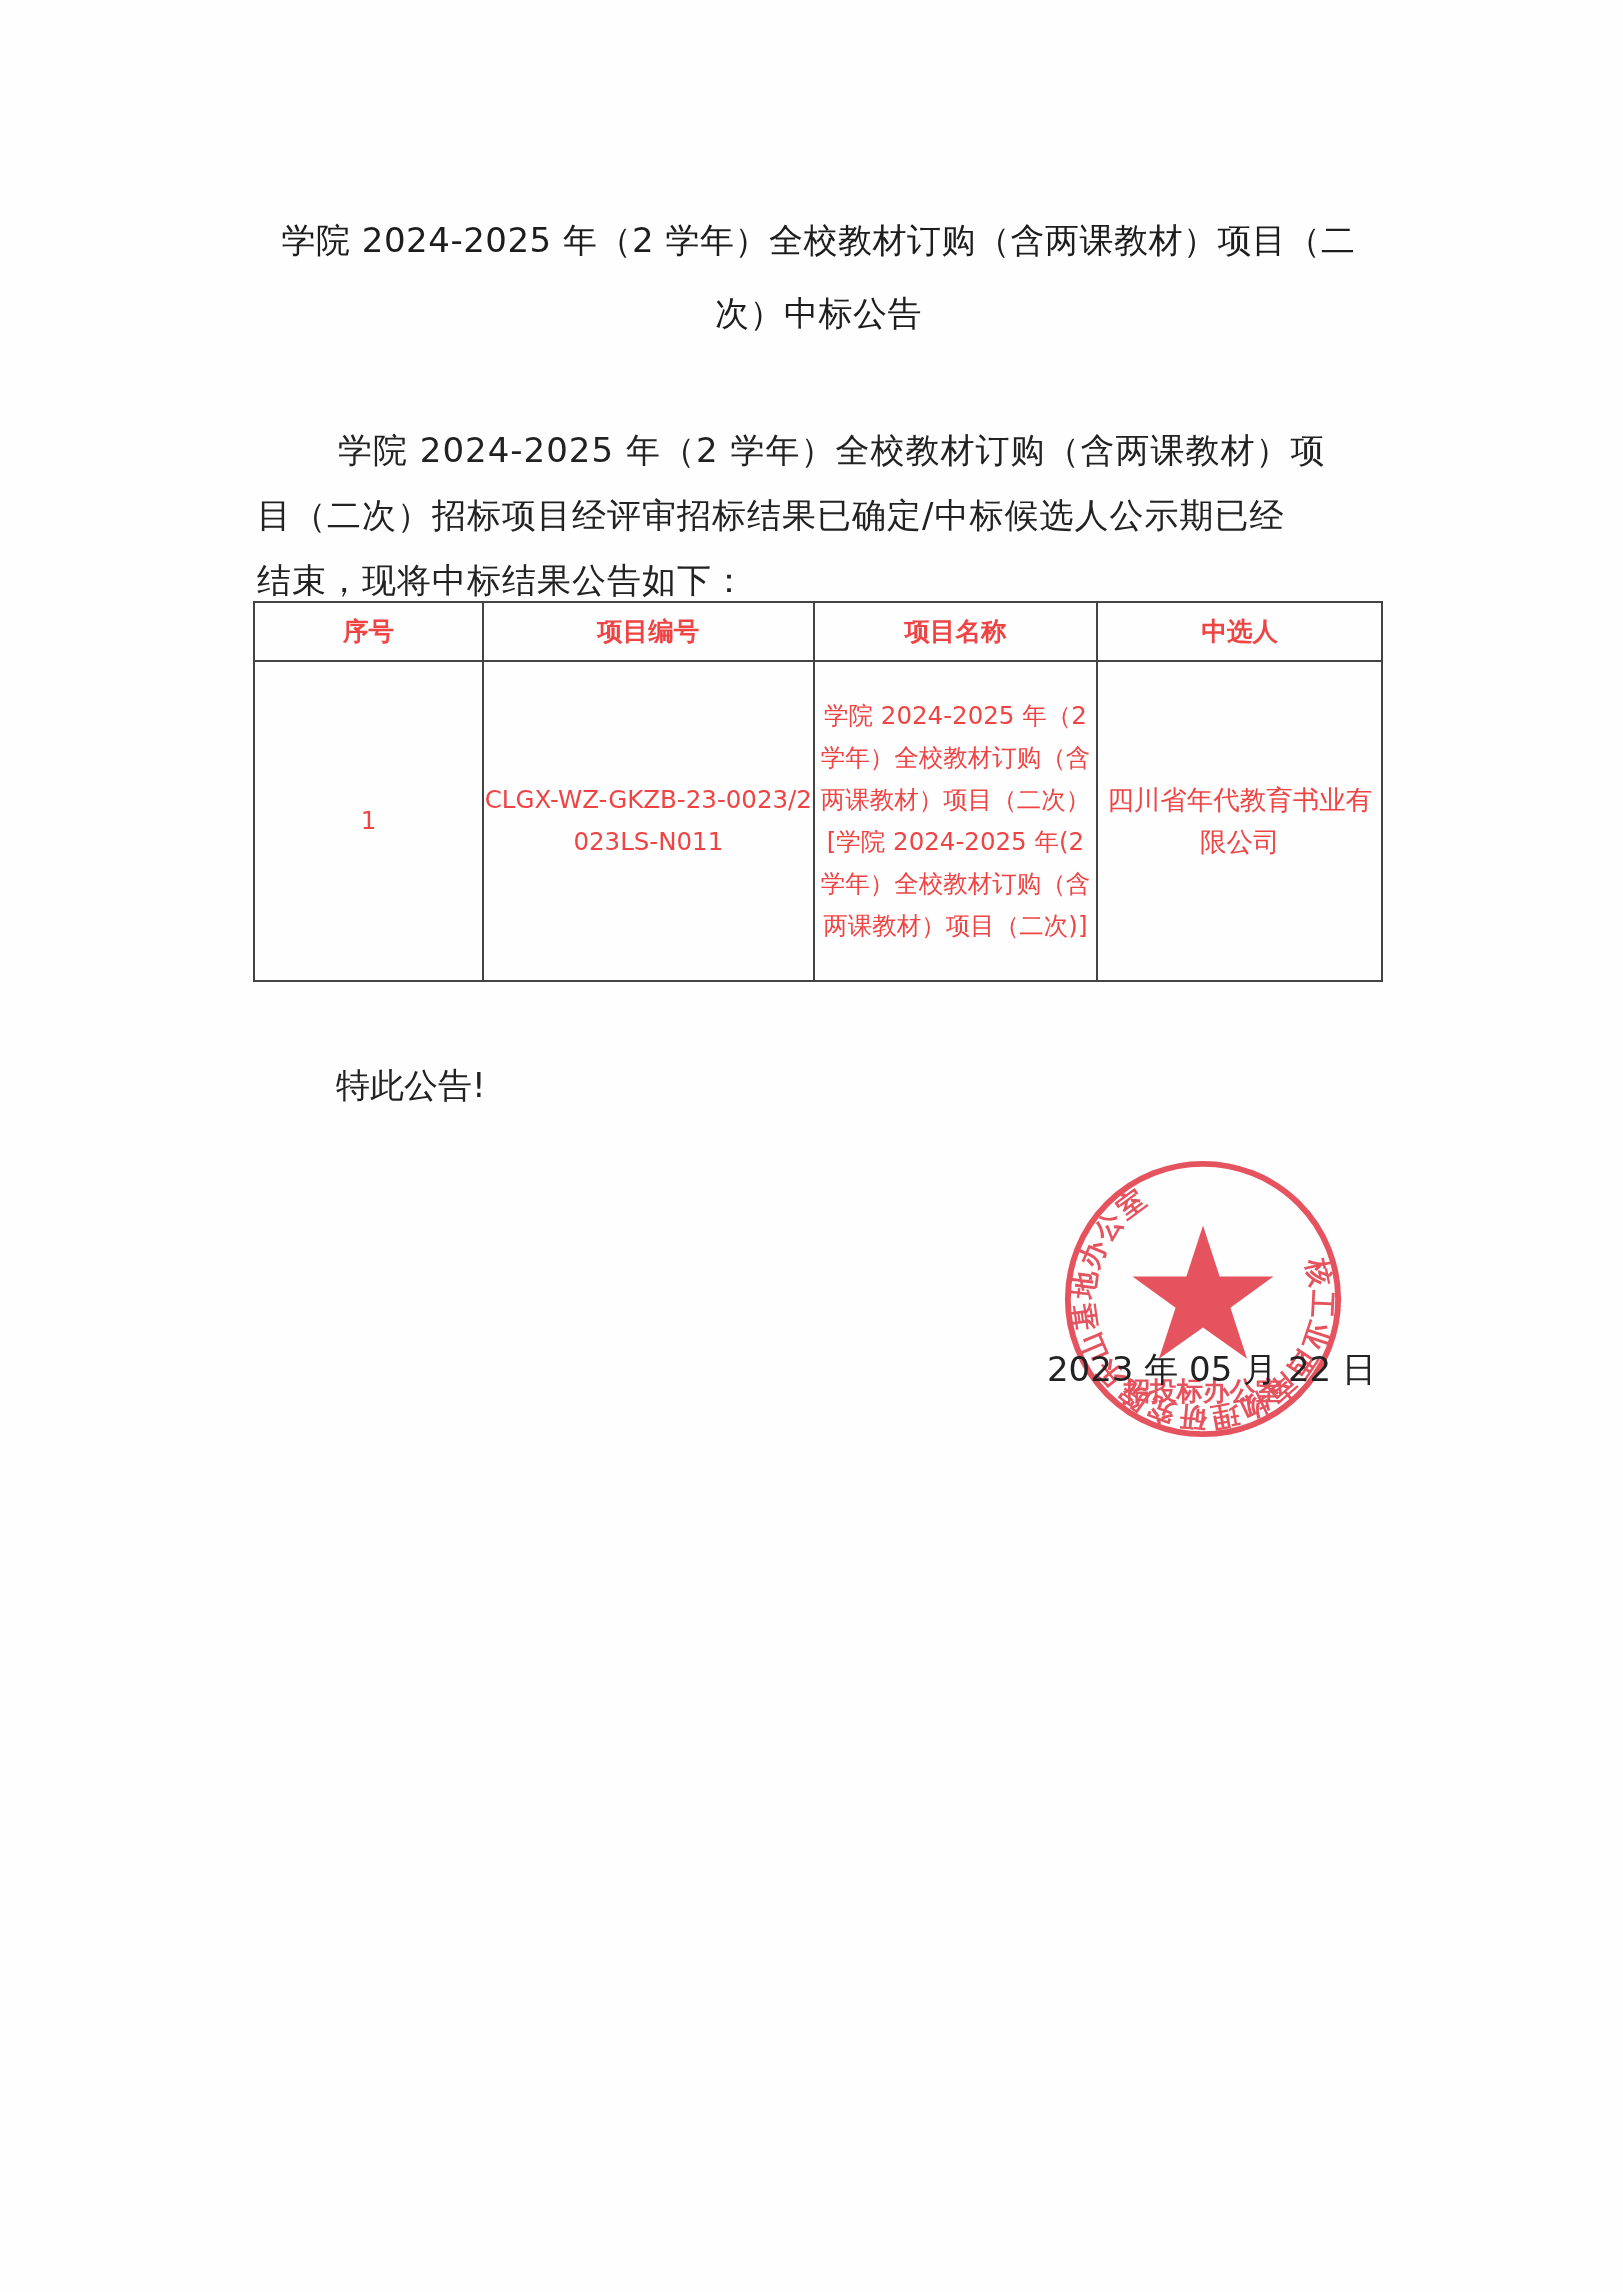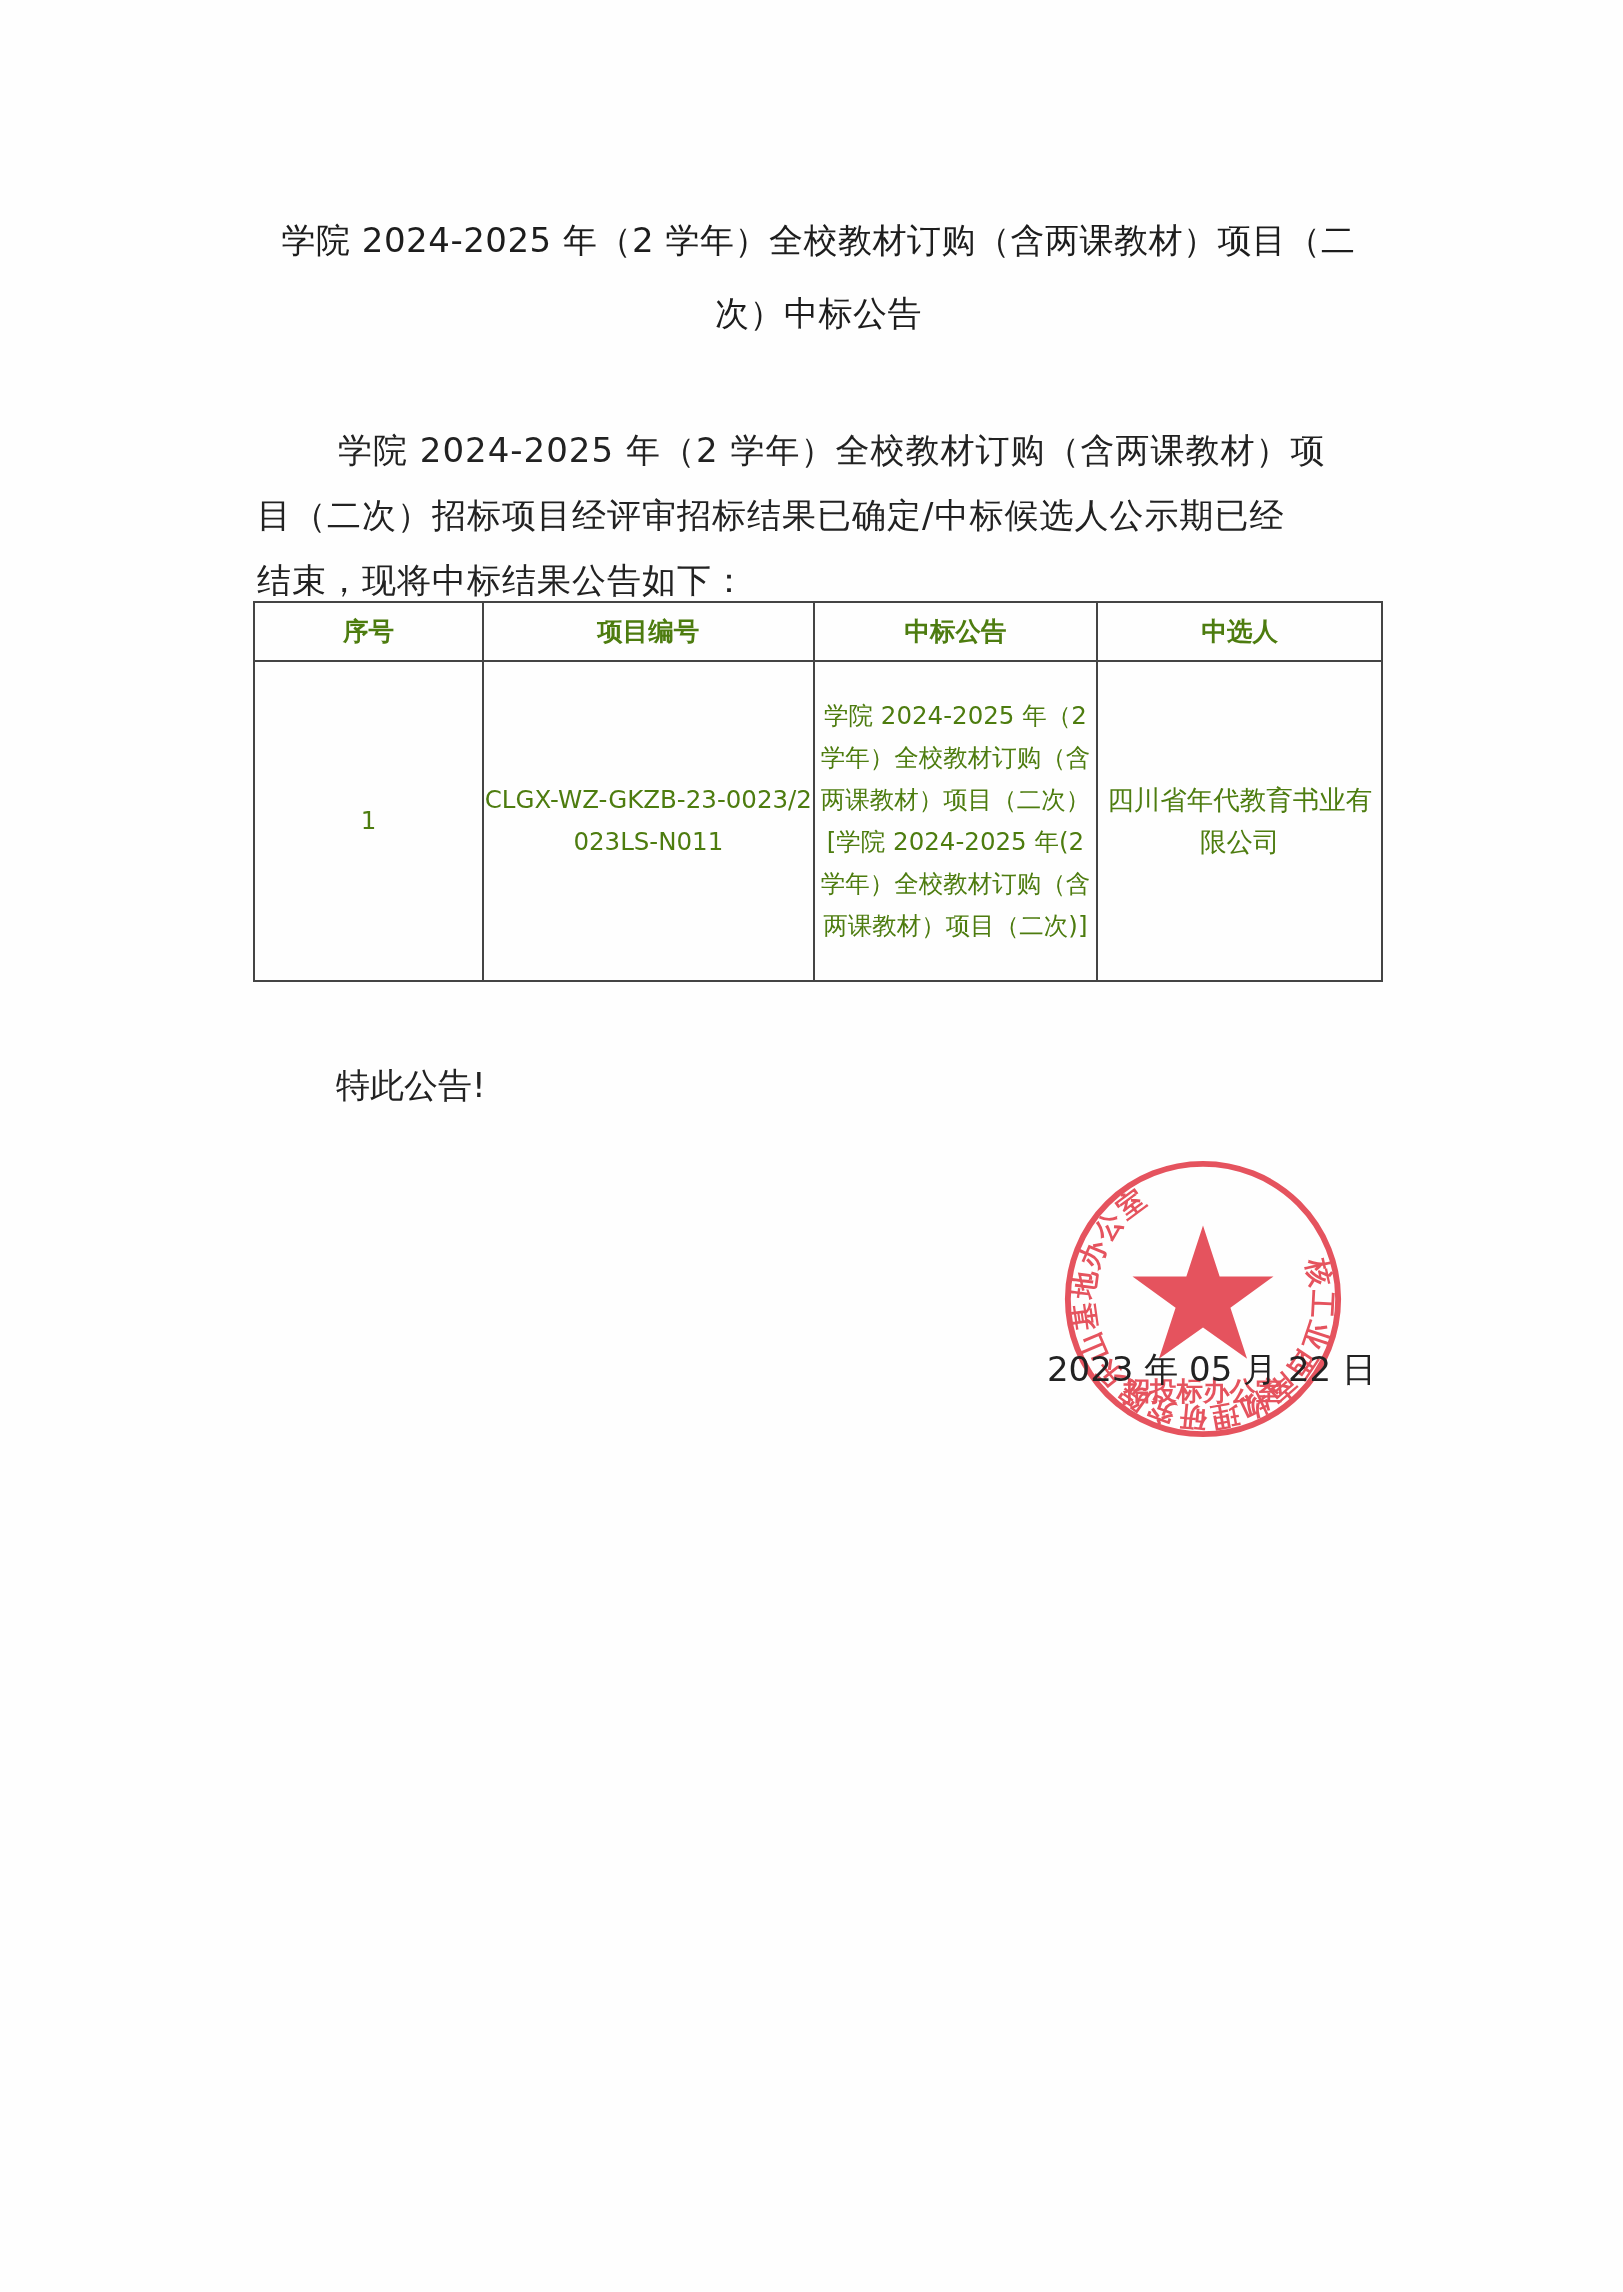--- a/index.html
+++ b/index.html
@@ -46,21 +46,21 @@
     .body-line.l2 { left: 257px; top: 493px; }
     .body-line.l3 { left: 257px; top: 558px; }
 
     table.result {
       position: absolute;
       left: 253px;
       top: 601px;
       width: 1130px;
       border-collapse: collapse;
       font-family: "DejaVu Sans", "Liberation Sans", sans-serif;
-      color: #4d7c0f;
+      color: #ef4444;
     }
     table.result th, table.result td {
       border: 2px solid #444;
       text-align: center;
       vertical-align: middle;
       padding: 0;
     }
     table.result th {
       height: 57px;
       font-size: 25.5px;
@@ -133,21 +133,21 @@
 
   <div class="body-line l1">学院 2024-2025 年（2 学年）全校教材订购（含两课教材）项</div>
   <div class="body-line l3">结束，现将中标结果公告如下：</div>
   <div class="body-line l2">目（二次）招标项目经评审招标结果已确定/中标候选人公示期已经</div>
 
   <table class="result">
     <thead>
       <tr>
         <th class="col-seq">序号</th>
         <th class="col-code">项目编号</th>
-        <th class="col-name">中标公告</th>
+        <th class="col-name">项目名称</th>
         <th class="col-winner">中选人</th>
       </tr>
     </thead>
     <tbody>
       <tr>
         <td class="seq-cell">
           <span>1</span>
         </td>
         <td class="code-cell">
           <div>CLGX-WZ-GKZB-23-0023/2</div>

